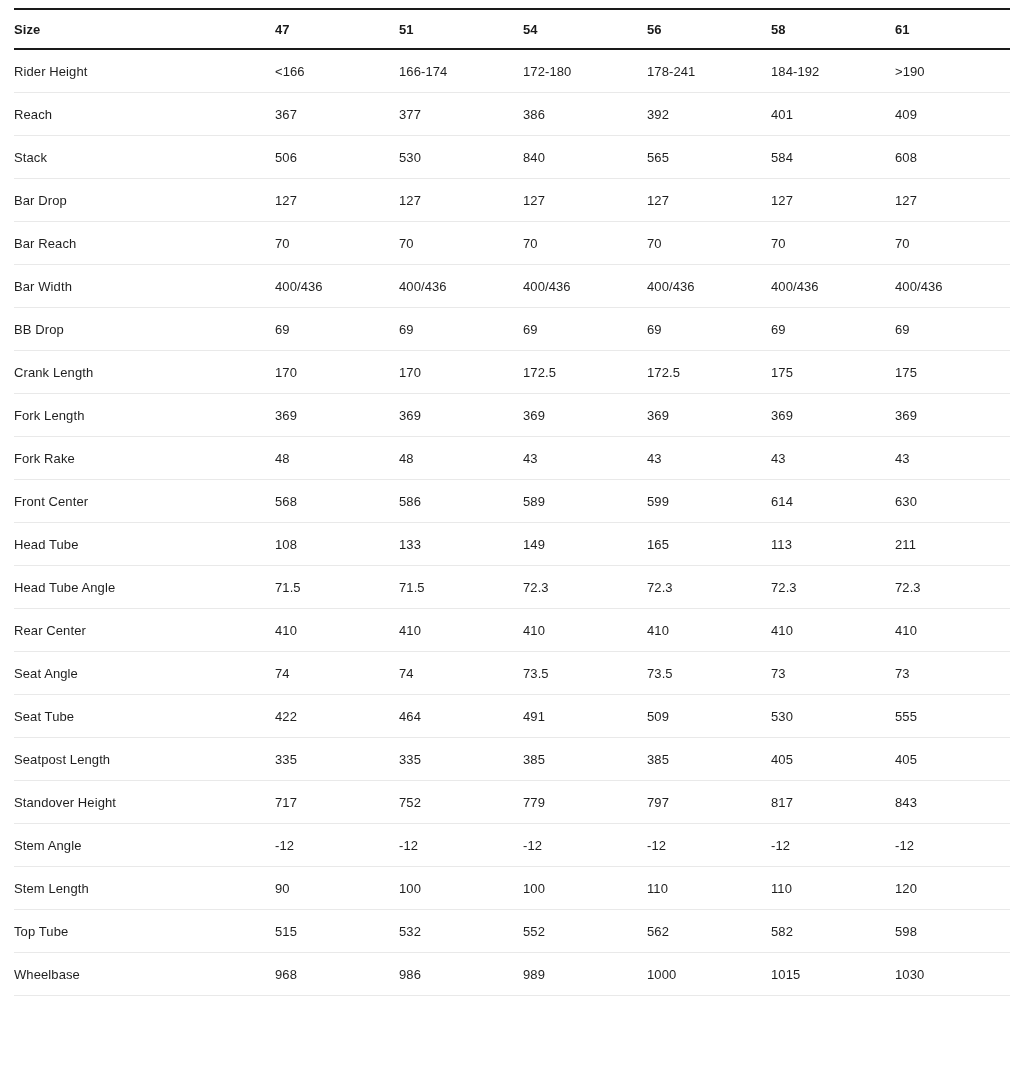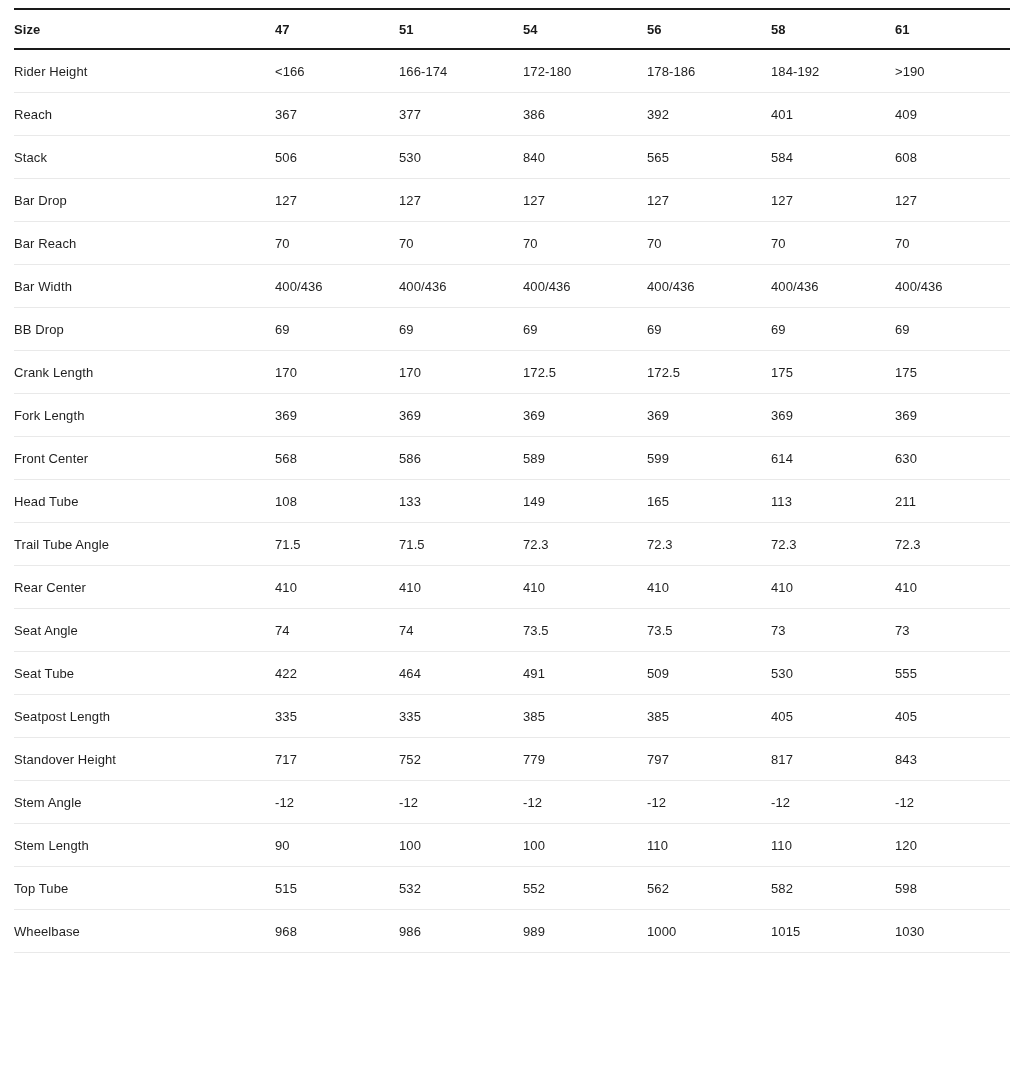--- a/index.html
+++ b/index.html
@@ -76,21 +76,21 @@
           <th>58</th>
           <th>61</th>
         </tr>
     </thead>
     <tbody>
         <tr>
           <th scope="row">Rider Height</th>
           <td>&lt;166</td>
           <td>166-174</td>
           <td>172-180</td>
-          <td>178-186</td>
+          <td>178-241</td>
           <td>184-192</td>
           <td>&gt;190</td>
         </tr>
         <tr>
           <th scope="row">Reach</th>
           <td>367</td>
           <td>377</td>
           <td>386</td>
           <td>392</td>
           <td>401</td>
@@ -153,39 +153,48 @@
         <tr>
           <th scope="row">Fork Length</th>
           <td>369</td>
           <td>369</td>
           <td>369</td>
           <td>369</td>
           <td>369</td>
           <td>369</td>
         </tr>
         <tr>
+          <th scope="row">Fork Rake</th>
+          <td>48</td>
+          <td>48</td>
+          <td>43</td>
+          <td>43</td>
+          <td>43</td>
+          <td>43</td>
+        </tr>
+        <tr>
           <th scope="row">Front Center</th>
           <td>568</td>
           <td>586</td>
           <td>589</td>
           <td>599</td>
           <td>614</td>
           <td>630</td>
         </tr>
         <tr>
           <th scope="row">Head Tube</th>
           <td>108</td>
           <td>133</td>
           <td>149</td>
           <td>165</td>
           <td>113</td>
           <td>211</td>
         </tr>
         <tr>
-          <th scope="row">Trail Tube Angle</th>
+          <th scope="row">Head Tube Angle</th>
           <td>71.5</td>
           <td>71.5</td>
           <td>72.3</td>
           <td>72.3</td>
           <td>72.3</td>
           <td>72.3</td>
         </tr>
         <tr>
           <th scope="row">Rear Center</th>
           <td>410</td>

